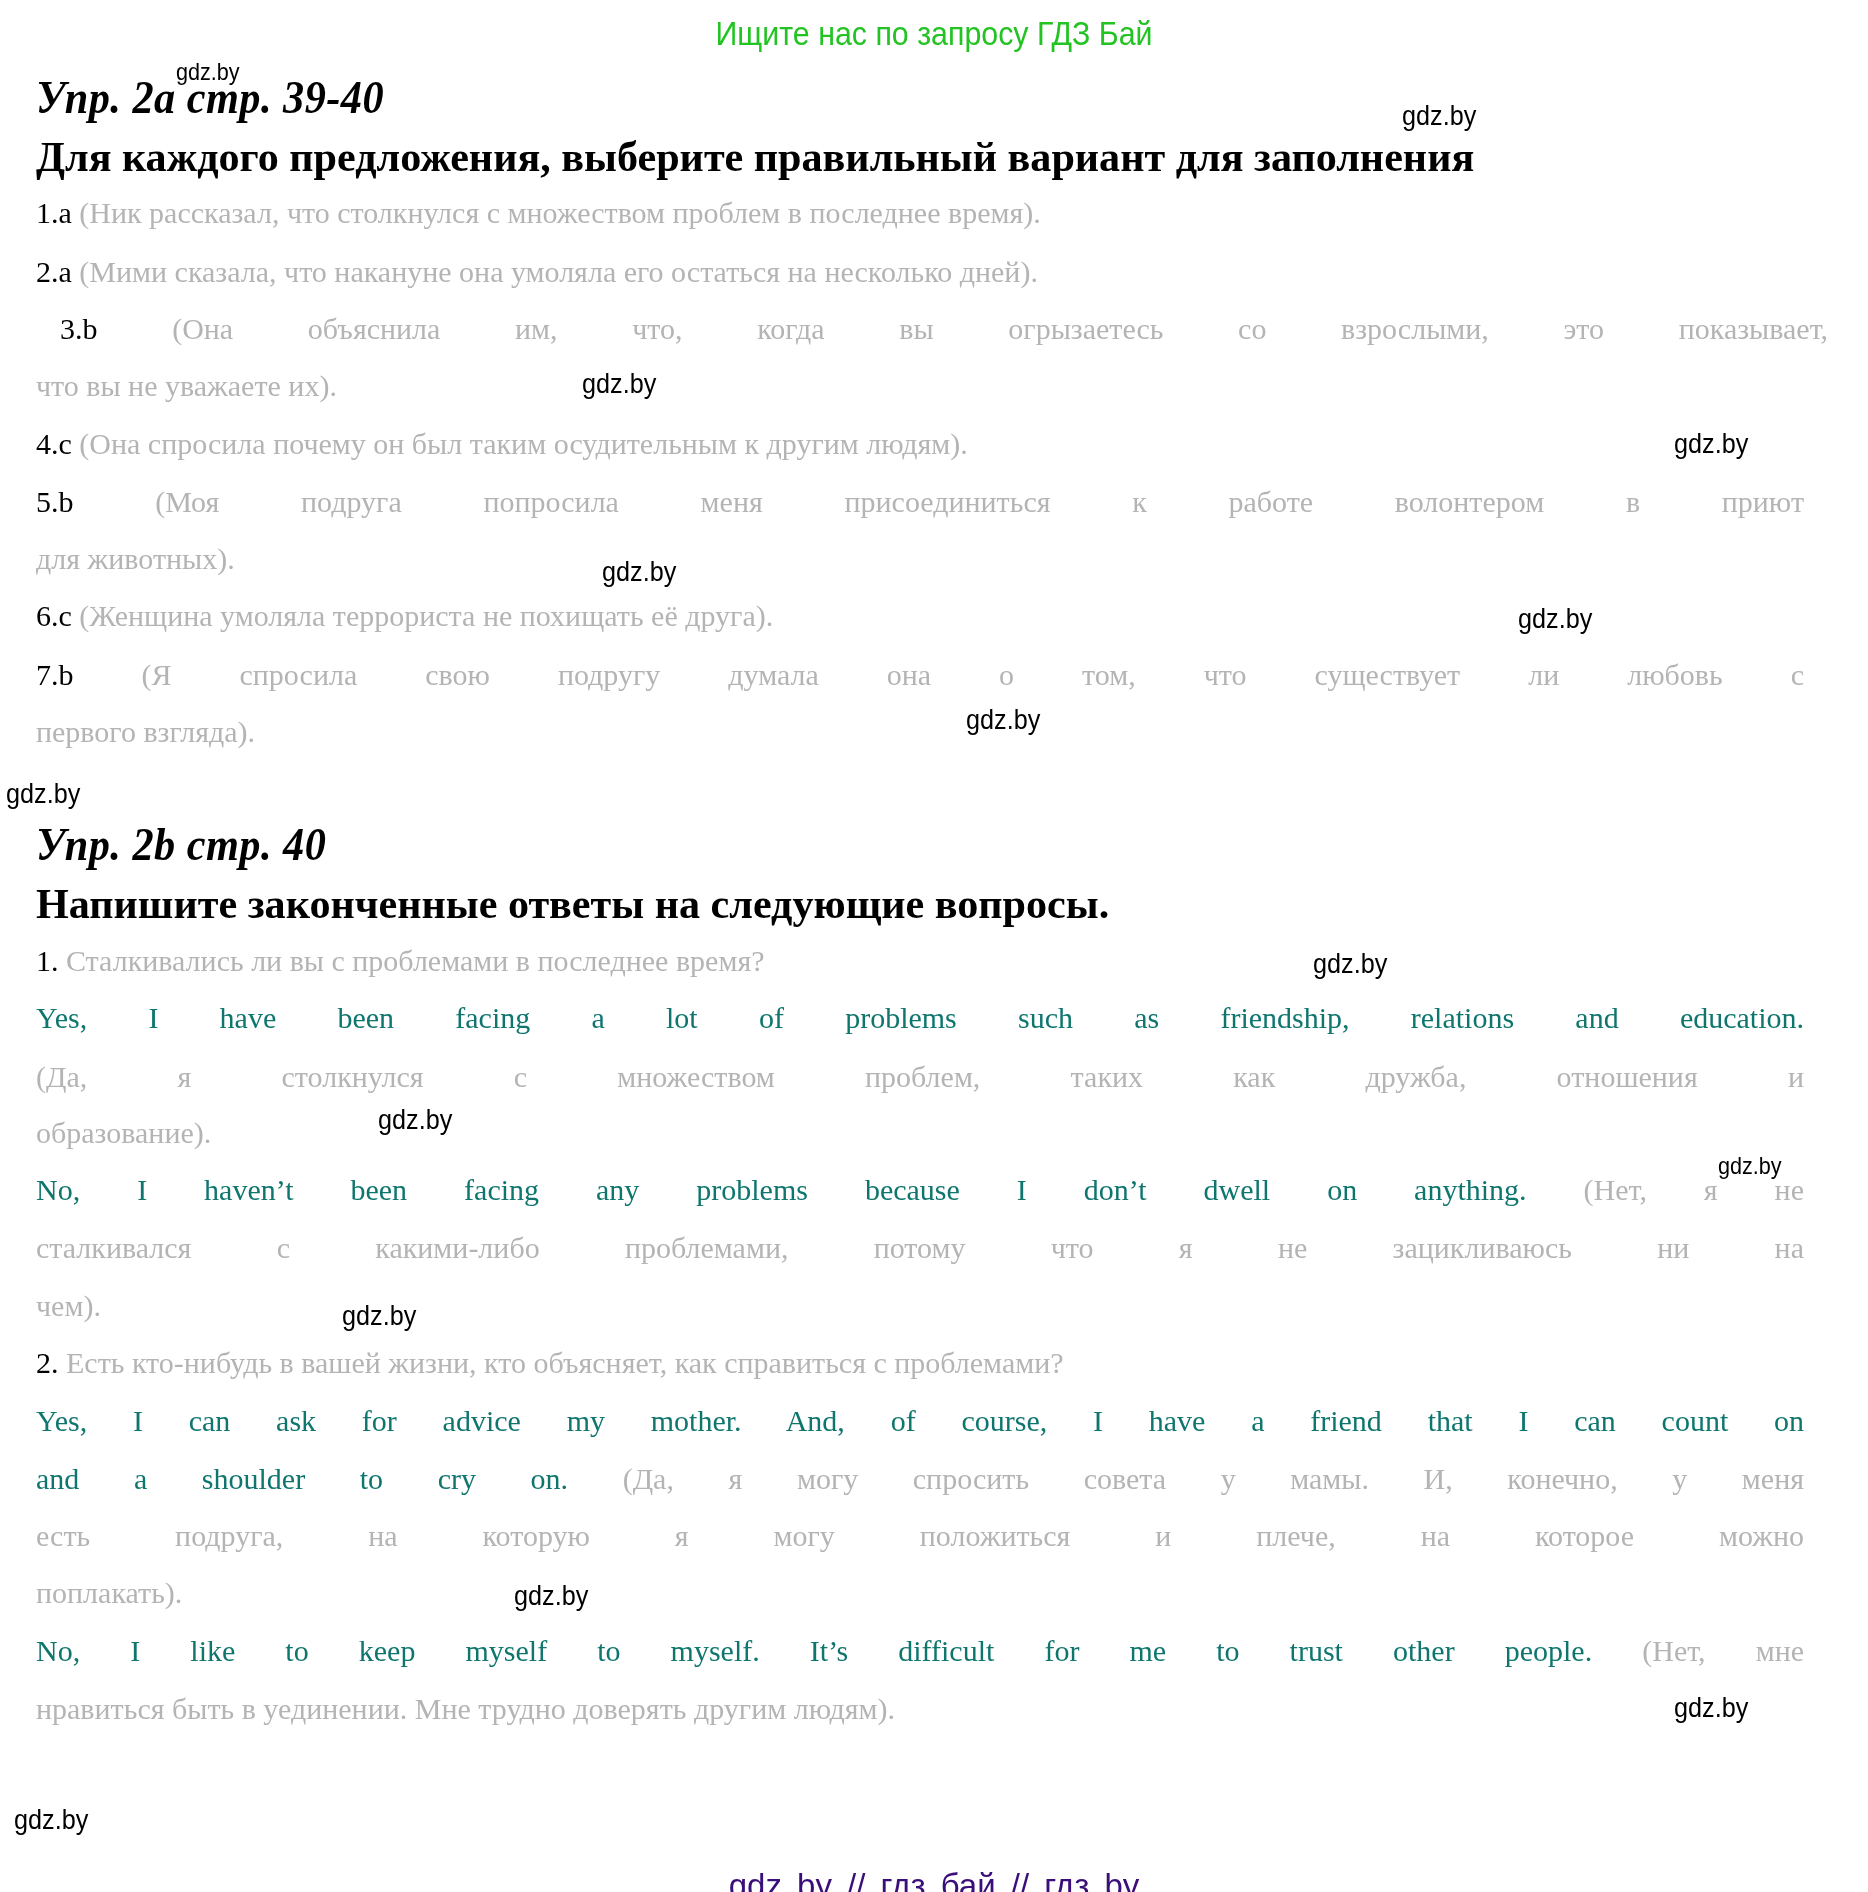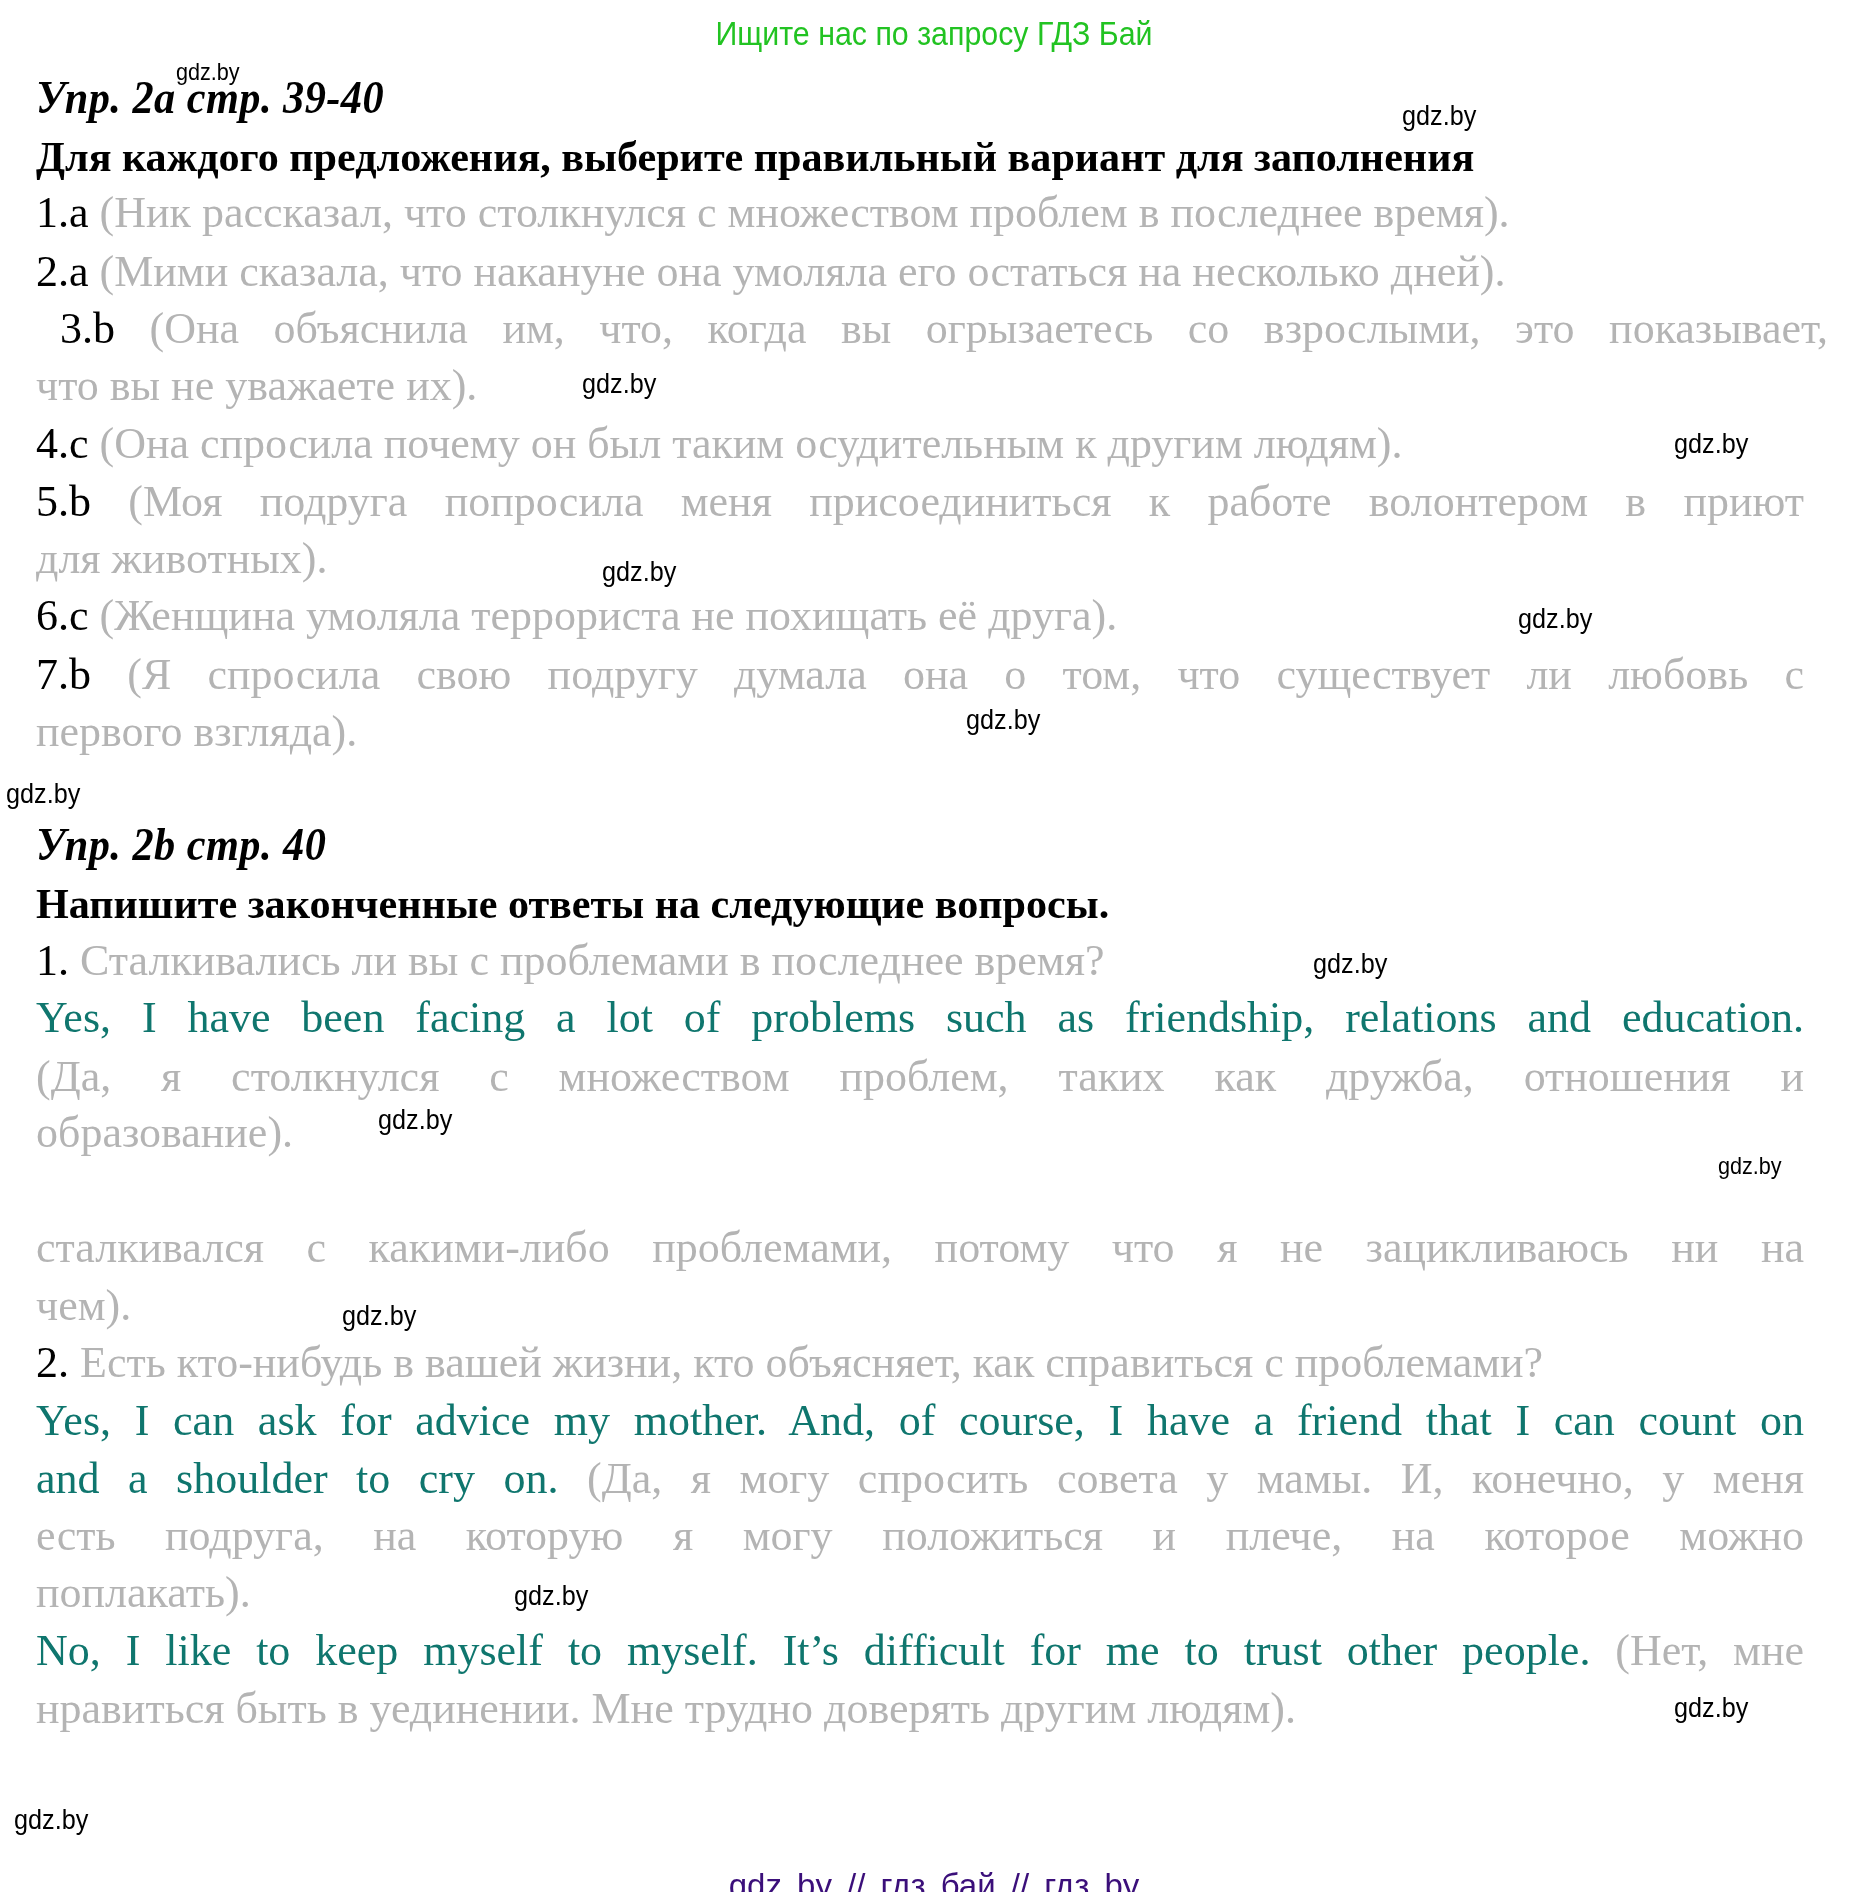--- a/index.html
+++ b/index.html
@@ -1,21 +1,21 @@
 <!DOCTYPE html>
 <html><head>
 <meta charset="utf-8">
 <style>
   html, body { margin:0; padding:0; background:#ffffff; }
   body { width:1868px; height:1892px; position:relative; overflow:hidden; }
   .page { position:absolute; left:0; top:16px; width:1868px; height:1892px; }
   .ln {
     position:absolute; left:36px; width:1768px;
     font-family:"Liberation Serif", "DejaVu Serif", serif;
-    font-size:44px; line-height:58px; height:58px;
+    font-size:30px; line-height:58px; height:58px;
     white-space:nowrap; color:#000;
   }
   .just { text-align:justify; text-align-last:justify; white-space:normal; }
   .gray { color:#b4b4b4; }
   .blk { color:#0f766e; }
   .title {
     font-family:"Liberation Serif", serif; font-style:italic; font-weight:bold;
     font-size:46px; letter-spacing:0.5px; transform:scaleX(0.92); transform-origin:left center;
   }
   .instr {
@@ -96,20 +96,23 @@
     <span class="num">1.</span><span class="gray"> Сталкивались ли вы с проблемами в последнее время?</span>
   </div>
   <div class="wm" style="left:1313px; top:932px;">gdz.by</div>
 
   <div class="ln just blk" style="top:973px;">Yes, I have been facing a lot of problems such as friendship, relations and education.</div>
   <div class="ln gray" style="top:1088px;">образование).</div>
   <div class="ln just gray" style="top:1032px;">(Да, я столкнулся с множеством проблем, таких как дружба, отношения и</div>
   <div class="wm" style="left:378px; top:1088px;">gdz.by</div>
   <div class="wm sm" style="left:1718px; top:1134px;">gdz.by</div>
 
+  <div class="ln just" style="top:1145px;">
+    <span class="blk">No, I haven’t been facing any problems because I don’t dwell on anything.</span><span class="gray"> (Нет, я не</span>
+  </div>
   <div class="ln just gray" style="top:1203px;">сталкивался с какими-либо проблемами, потому что я не зацикливаюсь ни на</div>
   <div class="ln gray" style="top:1261px;">чем).</div>
   <div class="wm" style="left:342px; top:1284px;">gdz.by</div>
 
   <div class="ln" style="top:1318px;">
     <span class="num">2.</span><span class="gray"> Есть кто-нибудь в вашей жизни, кто объясняет, как справиться с проблемами?</span>
   </div>
   <div class="ln just blk" style="top:1376px;">Yes, I can ask for advice my mother. And, of course, I have a friend that I can count on</div>
   <div class="ln just" style="top:1434px;">
     <span class="blk">and a shoulder to cry on.</span><span class="gray"> (Да, я могу спросить совета у мамы. И, конечно, у меня</span>

